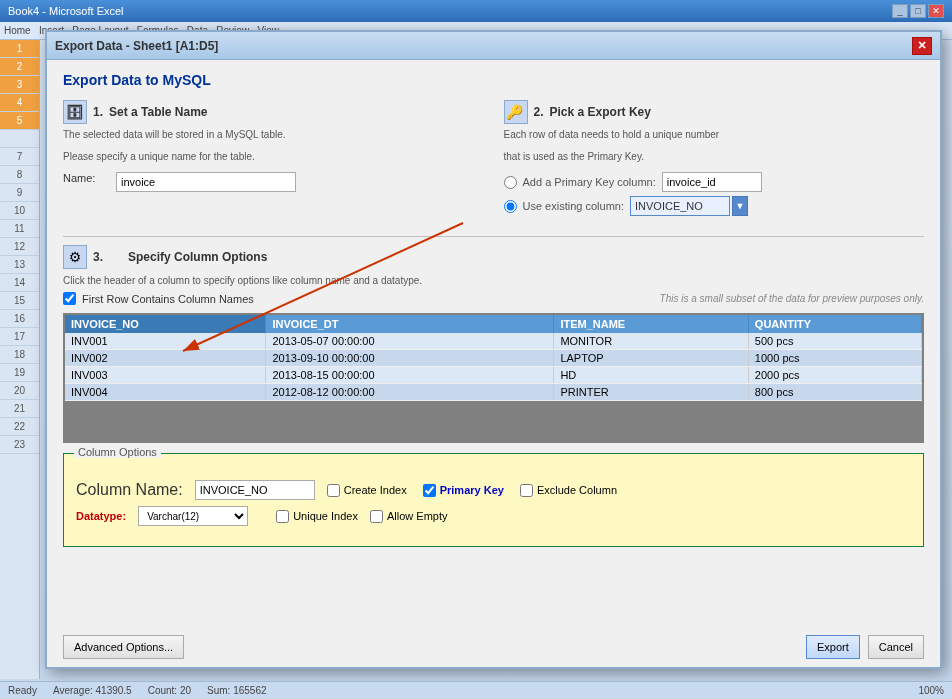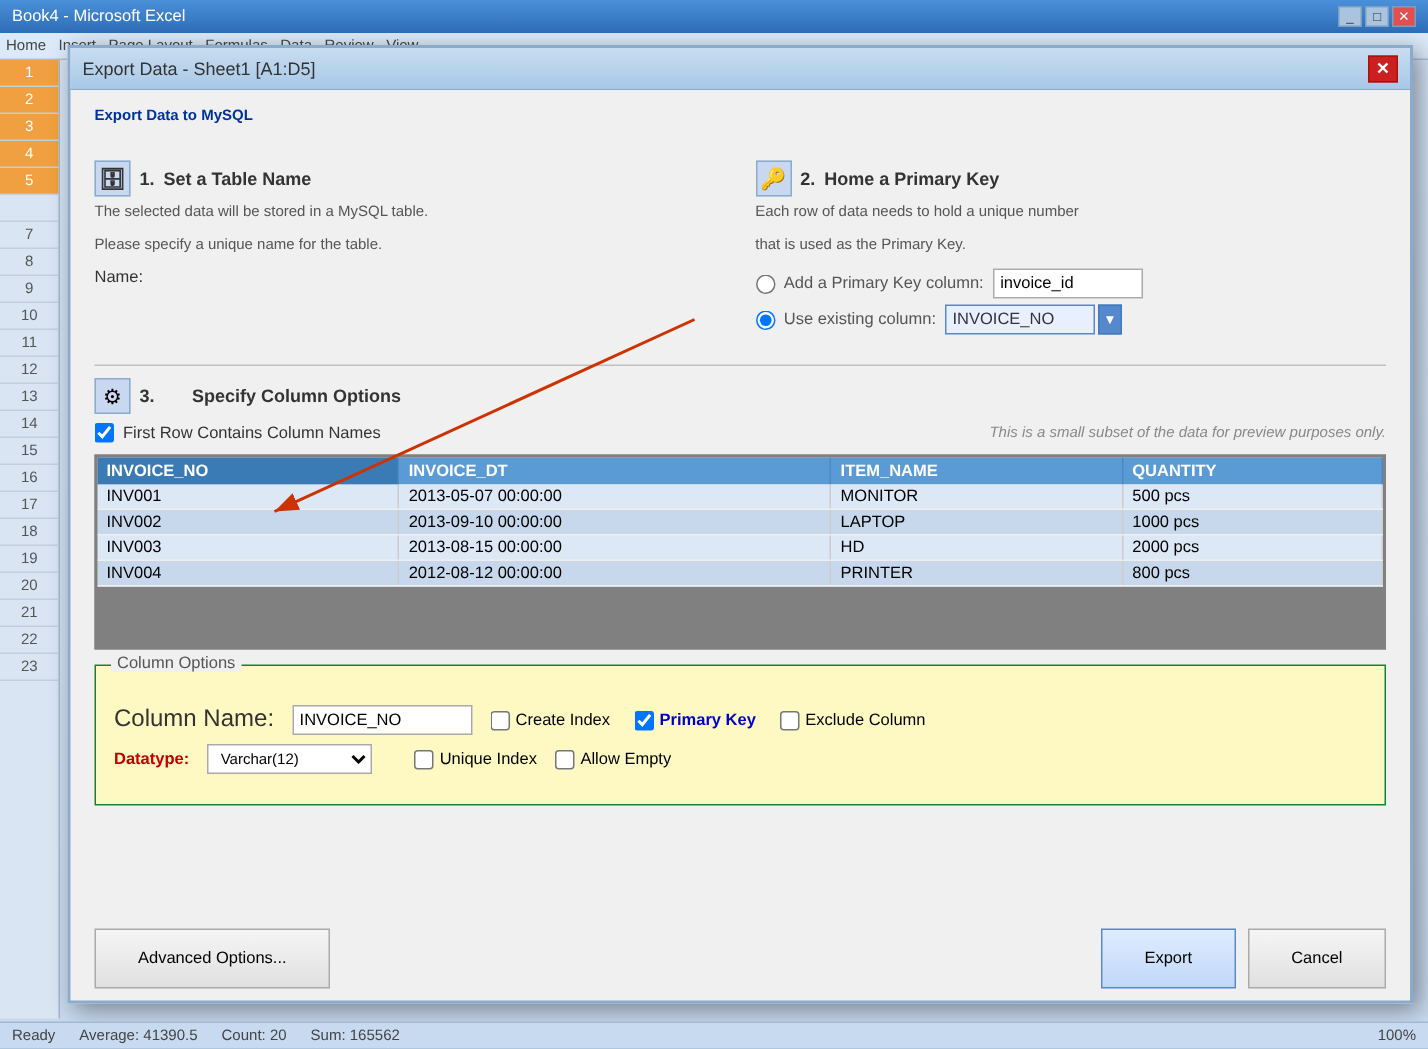--- a/index.html
+++ b/index.html
@@ -103,21 +103,21 @@
       background: linear-gradient(to bottom, #c8ddf0, #a8c8e8);
       border-bottom: 1px solid #8aabcc;
       display: flex;
       align-items: center;
       justify-content: space-between;
       padding: 0 8px;
     }
     .dialog-title-text {
       font-size: 12px;
       color: #333;
-      font-weight: normal;
+      font-weight: bold;
     }
     .dialog-close-btn {
       width: 20px;
       height: 18px;
       background: #cc2020;
       border: 1px solid #aa1010;
       display: flex;
       align-items: center;
       justify-content: center;
       color: white;
@@ -128,24 +128,24 @@
 
     
     .dialog-content {
       padding: 12px 16px;
       height: calc(100% - 28px);
       overflow: hidden;
       position: relative;
     }
 
     .dialog-heading {
-      font-size: 10px;
+      font-size: 14px;
       font-weight: bold;
       color: #003399;
-      margin-bottom: 24px;
+      margin-bottom: 12px;
     }
 
     
     .top-sections {
       display: flex;
       gap: 20px;
       margin-bottom: 16px;
     }
 
     
@@ -387,26 +387,26 @@
       position: absolute;
       bottom: 8px;
       left: 16px;
       right: 16px;
       display: flex;
       justify-content: space-between;
       align-items: center;
     }
 
     .btn {
-      padding: 4px 28px;
+      padding: 4px 10px;
       font-size: 11px;
       border: 1px solid #aaa;
       background: linear-gradient(to bottom, #f5f5f5, #e0e0e0);
       cursor: pointer;
-      height: 40px;
+      height: 24px;
     }
 
     .btn-primary {
       border: 1px solid #5588cc;
       background: linear-gradient(to bottom, #e0ecff, #c0d8f8);
     }
 
     
     .status-bar {
       position: absolute;
@@ -485,28 +485,29 @@
         <div class="section">
           <div class="section-title">
             <div class="section-icon">🗄</div>
             <span>1.</span>
             <span>Set a Table Name</span>
           </div>
           <div class="section-desc">The selected data will be stored in a MySQL table.</div>
           <div class="section-desc">Please specify a unique name for the table.</div>
           <div class="field-row">
             <span class="field-label">Name:</span>
+            <input class="field-input" type="text" style="width: 180px;" value="invoice">
           </div>
         </div>
 
         <div class="section">
           <div class="section-title">
             <div class="section-icon">🔑</div>
             <span>2.</span>
-            <span>Home a Primary Key</span>
+            <span>Pick a Export Key</span>
           </div>
           <div class="section-desc">Each row of data needs to hold a unique number</div>
           <div class="section-desc">that is used as the Primary Key.</div>
           <div class="radio-option">
             <input type="radio" name="pk-choice" id="add-pk" style="">
             <label for="add-pk" class="radio-label">Add a Primary Key column:</label>
             <input class="pk-input" type="text" value="invoice_id" style="">
           </div>
           <div class="radio-option">
             <input type="radio" name="pk-choice" id="use-col" checked="" style="">
@@ -520,20 +521,21 @@
       </div>
 
       <hr class="divider">
 
       <div class="section3">
         <div class="section3-header">
           <div class="section-icon">⚙</div>
           <span style="font-weight:bold; color:#333;">3.</span>
           <span style="font-weight:bold; color:#333;margin-left:19px;">Specify Column Options</span>
         </div>
+        <div style="font-size:10px; color:#555; margin-bottom:6px;">Click the header of a column to specify options like column name and a datatype.</div>
 
         <div class="checkbox-row">
           <input type="checkbox" id="first-row" checked="" style="">
           <label for="first-row" class="checkbox-label">First Row Contains Column Names</label>
           <span class="preview-note">This is a small subset of the data for preview purposes only.</span>
         </div>
       </div>
 
       <div style="position:relative;">
         <div class="data-table-wrapper">

